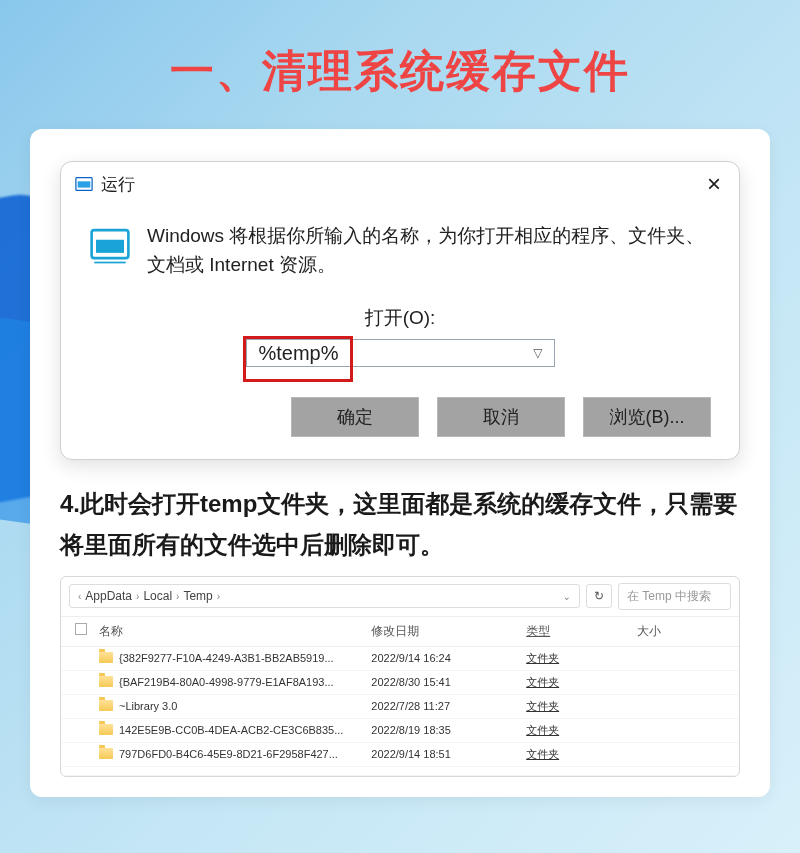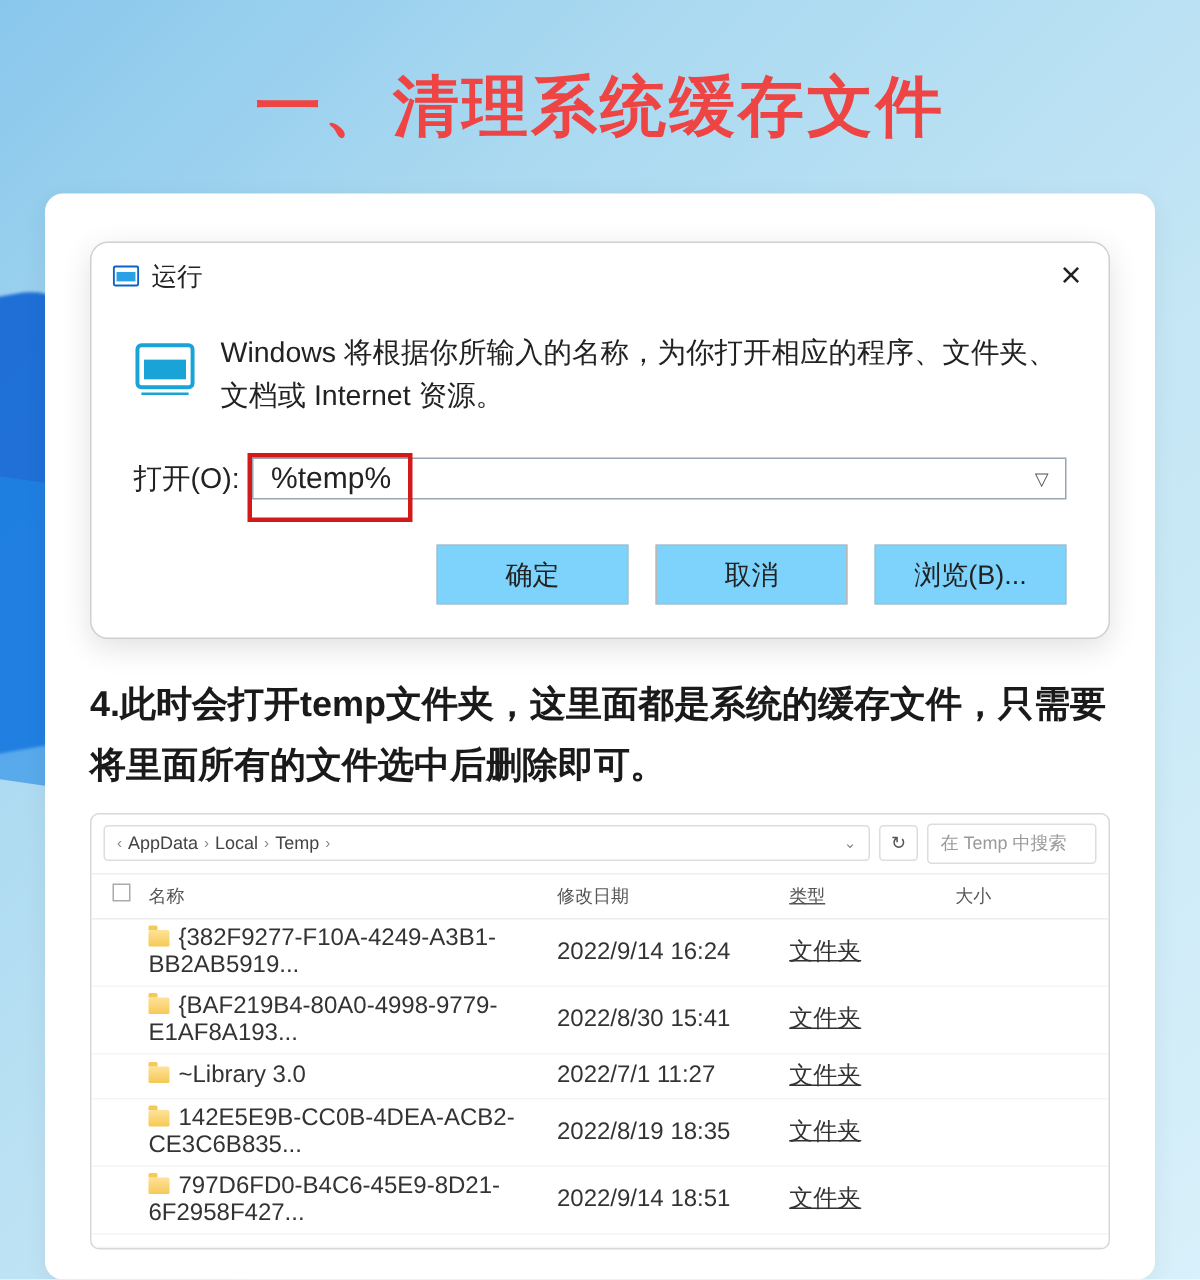--- a/index.html
+++ b/index.html
@@ -109,20 +109,21 @@
   .run-desc {
     font-size: 19px;
     color: #222;
     line-height: 1.5;
   }
   .run-row2 {
     display: flex;
     align-items: center;
     margin-top: 26px;
     gap: 8px;
+    flex-direction: column;
   }
   .run-label {
     font-size: 19px;
     color: #222;
     white-space: nowrap;
   }
   .run-input-wrap {
     position: relative;
     flex: 1;
   }
@@ -156,21 +157,21 @@
   .run-buttons {
     display: flex;
     justify-content: flex-end;
     gap: 18px;
     padding: 30px 28px 22px 28px;
   }
   .run-btn {
     min-width: 128px;
     height: 40px;
     border: 1px solid #b8b8b8;
-    background: #7dd3fc;
+    background: #a3a3a3;
     font-size: 18px;
     color: #222;
     cursor: pointer;
     font-family: inherit;
   }
   
   .explorer {
     border: 1px solid #d8d8d8;
     border-radius: 6px;
     margin-top: 8px;
@@ -219,21 +220,21 @@
   .col-check { width: 24px; }
   .col-name { flex: 1.8; }
   .col-date { flex: 1; }
   .col-type { flex: 0.7; text-decoration: underline; }
   .col-size { flex: 0.6; }
   .exp-row {
     display: flex;
     align-items: center;
     padding: 4px 10px;
     border-bottom: 1px solid #f4f4f4;
-    font-size: 16px;
+    font-size: 11px;
     color: #333;
   }
   .folder-icon {
     display: inline-block;
     width: 14px;
     height: 11px;
     background: linear-gradient(#ffe29a,#f5c955);
     border-radius: 1px;
     margin-right: 6px;
     position: relative;
@@ -334,21 +335,21 @@
         <div class="exp-row">
           <div class="col-check"></div>
           <div class="col-name"><span class="folder-icon"></span>{BAF219B4-80A0-4998-9779-E1AF8A193...</div>
           <div class="col-date">2022/8/30 15:41</div>
           <div class="col-type">文件夹</div>
           <div class="col-size"></div>
         </div>
         <div class="exp-row">
           <div class="col-check"></div>
           <div class="col-name"><span class="folder-icon"></span>~Library 3.0</div>
-          <div class="col-date">2022/7/1 11:27</div>
+          <div class="col-date">2022/7/28 11:27</div>
           <div class="col-type">文件夹</div>
           <div class="col-size"></div>
         </div>
         <div class="exp-row">
           <div class="col-check"></div>
           <div class="col-name"><span class="folder-icon"></span>142E5E9B-CC0B-4DEA-ACB2-CE3C6B835...</div>
           <div class="col-date">2022/8/19 18:35</div>
           <div class="col-type">文件夹</div>
           <div class="col-size"></div>
         </div>

